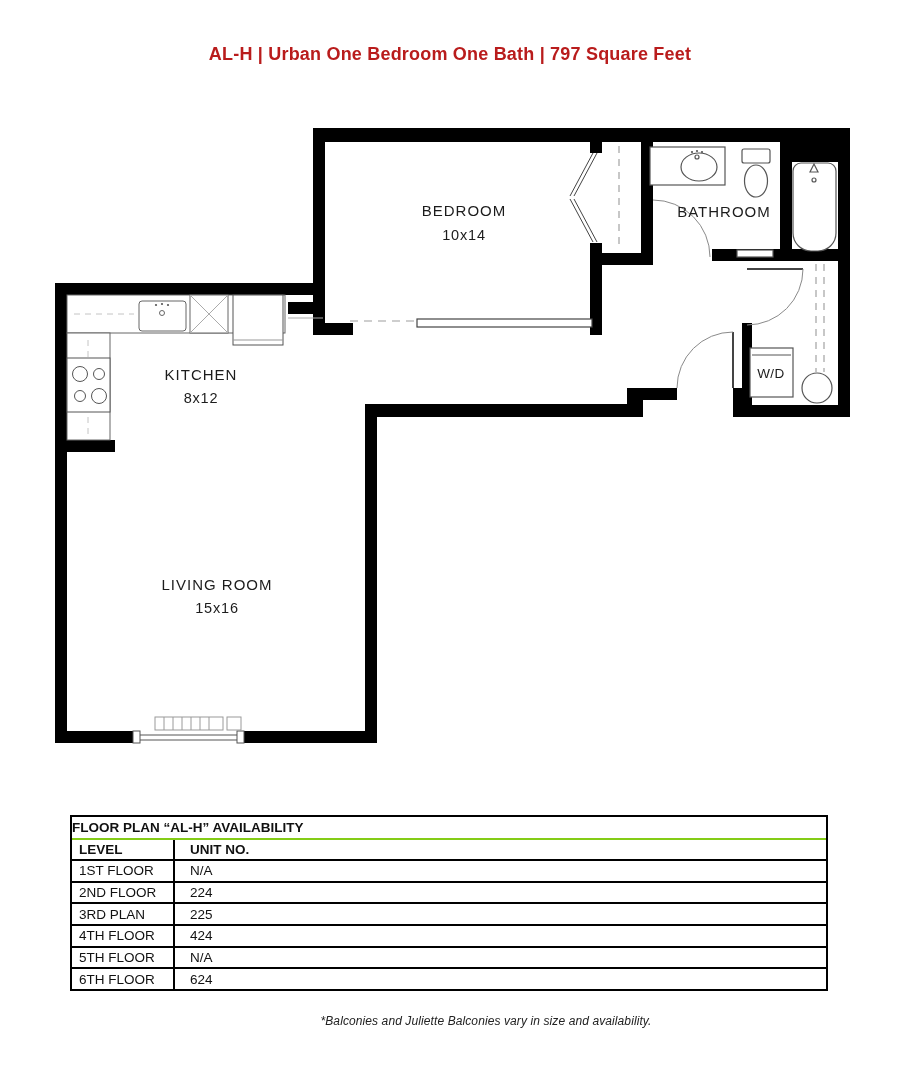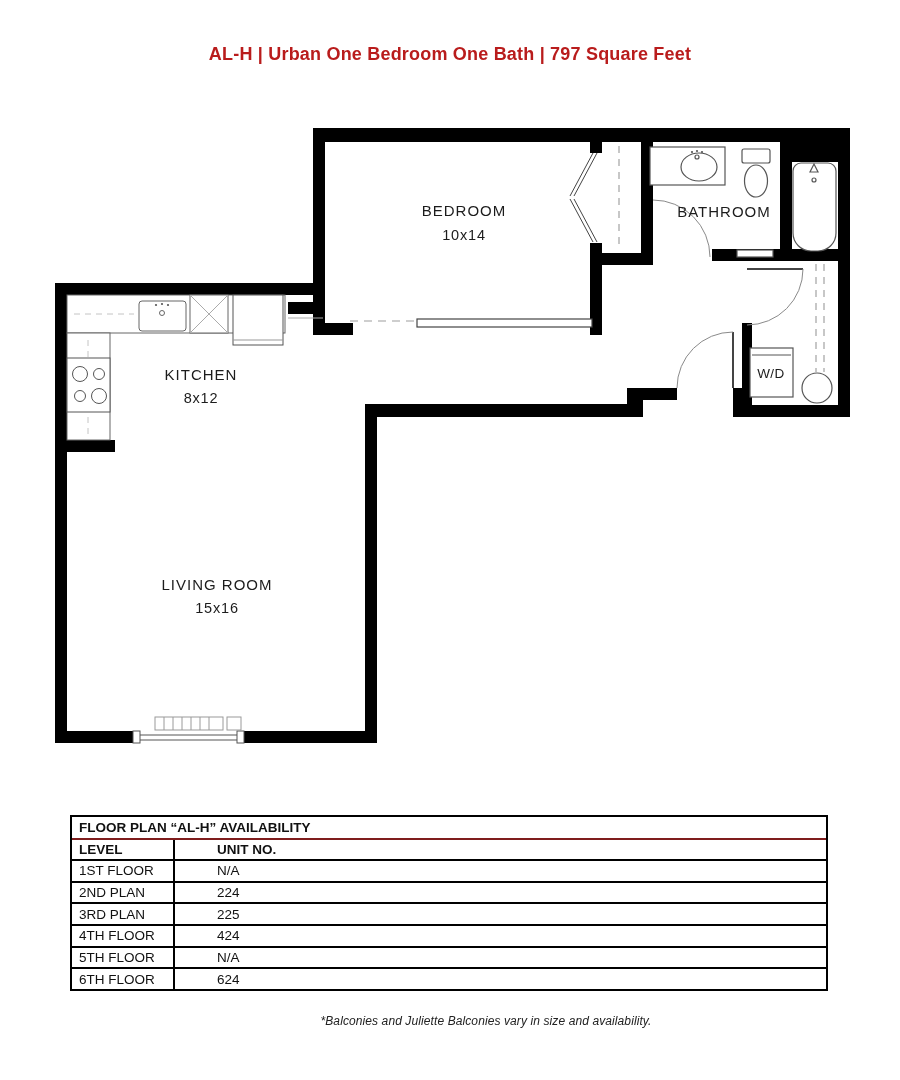--- a/index.html
+++ b/index.html
@@ -9,23 +9,23 @@
               font-size:18px;font-weight:700;letter-spacing:.2px;color:#b91c1c;}
   #plan-svg{position:absolute;top:0;left:0;}
   svg text{font-family:"Liberation Sans",sans-serif;fill:#1c1c1c;}
   .room-name{font-size:15px;letter-spacing:1px;}
   .room-dims{font-size:14.5px;letter-spacing:.8px;}
   .wd-label{font-size:13.5px;letter-spacing:.5px;}
 
   
   .avail{position:absolute;left:70px;top:815px;width:758px;box-sizing:border-box;
          border:2px solid #000;font-size:13.5px;color:#111;}
-  .t-title{height:21px;border-bottom:2px solid #7f1d1d;font-weight:700;
-           display:flex;align-items:center;padding-left:7px;}
-  .t-row{display:flex;height:19.7px;border-bottom:2px solid #000;gap:27px;}
+  .t-title{height:21px;border-bottom:2px solid #84cc16;font-weight:700;
+           display:flex;align-items:center;}
+  .t-row{display:flex;height:19.7px;border-bottom:2px solid #000;}
   .t-row:last-child{border-bottom:none;}
   .t-row.head{font-weight:700;height:19px;}
   .c1{width:103px;box-sizing:border-box;border-right:2px solid #000;
       display:flex;align-items:center;padding-left:7px;}
   .c2{flex:1;display:flex;align-items:center;padding-left:15px;}
 
   .footnote{position:absolute;top:1014px;left:0;width:900px;text-align:center;
             font-size:12px;font-style:italic;color:#222;letter-spacing:.1px;margin-left:36px;}
   .watermark{position:absolute;left:10px;top:1030px;
              font-family:"Liberation Serif",serif;font-size:34px;letter-spacing:1px;
@@ -177,21 +177,21 @@
     <div class="t-title">FLOOR PLAN “AL-H” AVAILABILITY</div>
     <div class="t-row head">
       <div class="c1">LEVEL</div>
       <div class="c2">UNIT NO.</div>
     </div>
     <div class="t-row">
       <div class="c1">1ST FLOOR</div>
       <div class="c2">N/A</div>
     </div>
     <div class="t-row">
-      <div class="c1">2ND PLAN</div>
+      <div class="c1">2ND FLOOR</div>
       <div class="c2">224</div>
     </div>
     <div class="t-row">
       <div class="c1">3RD PLAN</div>
       <div class="c2">225</div>
     </div>
     <div class="t-row">
       <div class="c1">4TH FLOOR</div>
       <div class="c2">424</div>
     </div>

